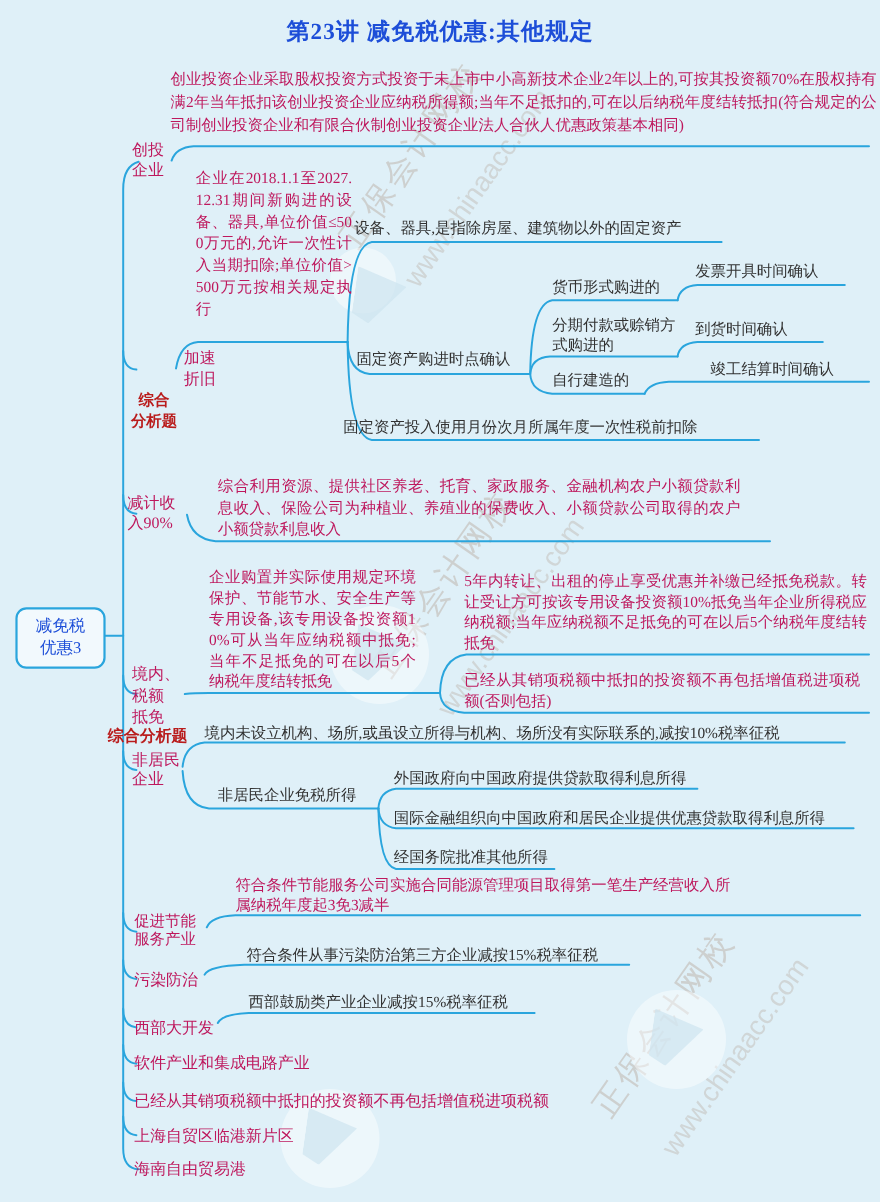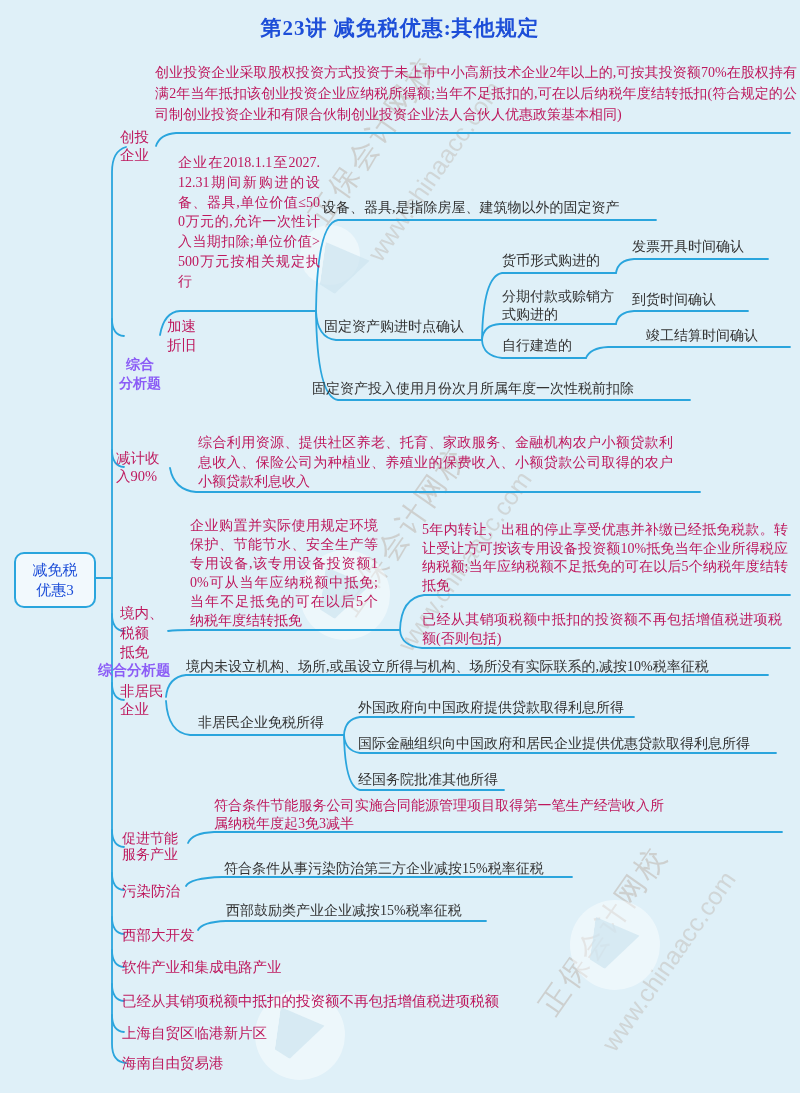--- a/index.html
+++ b/index.html
@@ -17,21 +17,21 @@
   .para{
     font-size:14px;line-height:21px;color:#be185d;
     text-align:justify;word-break:break-all;
   }
   .node{font-size:14px;color:#323232;white-space:nowrap;}
   .node-label{
     font-size:14.5px;color:#be185d;white-space:pre-line;
     word-break:break-all;line-height:18px;
   }
   .tag{
-    color:#8b5cf6;font-weight:bold;font-size:14px;
+    color:#b91c1c;font-weight:bold;font-size:14px;
     white-space:pre-line;line-height:18.5px;
   }
   #root-node{
     left:14px;top:552px;width:78px;height:52px;
     border:2px solid #2aa5dd;border-radius:10px;
     background:#f2f9fd;
     display:flex;align-items:center;justify-content:center;text-align:center;
     font-size:15px;line-height:20px;color:#1d4ed8;white-space:pre-line;
   }
   svg.lines{left:0;top:0;pointer-events:none;}

